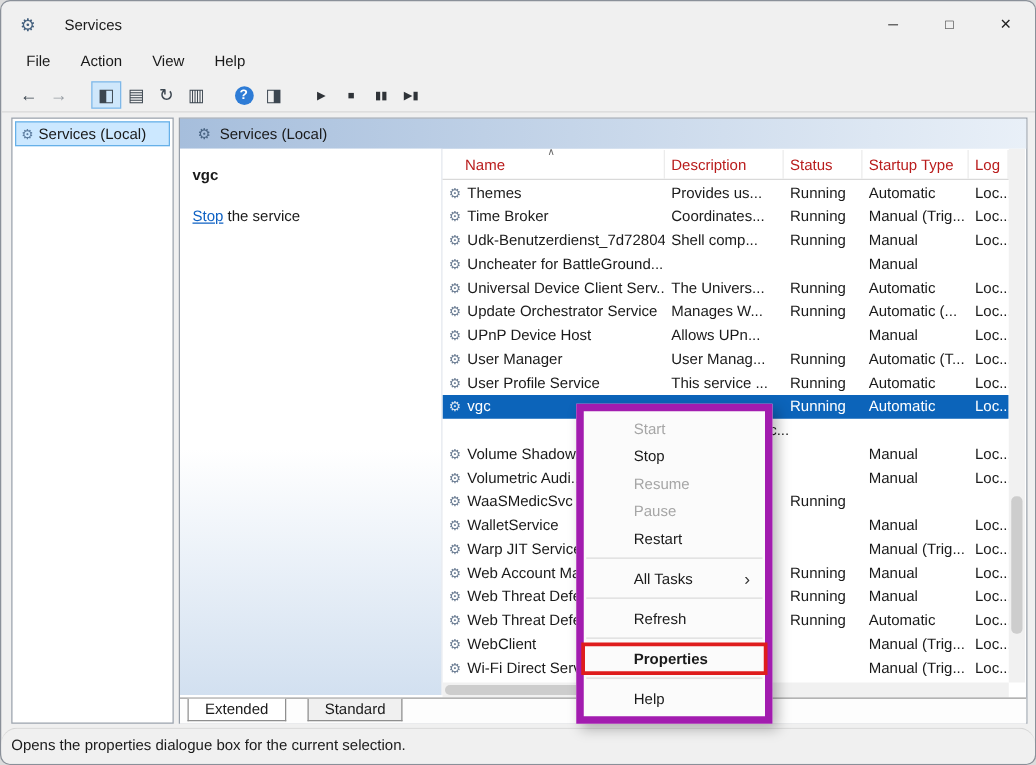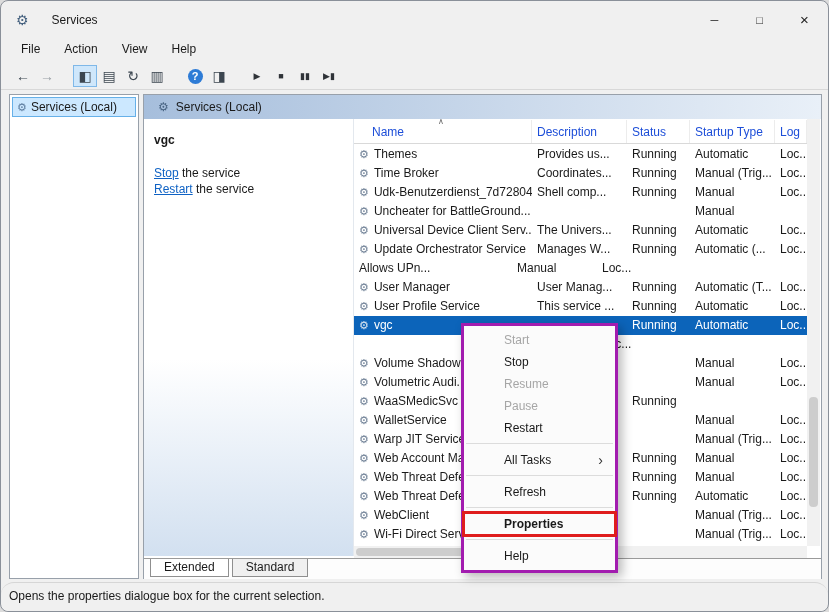--- a/index.html
+++ b/index.html
@@ -40,21 +40,21 @@
   .main-header { position:absolute; left:0; top:0; right:0; height:24px; background:linear-gradient(to right,#a6bedc,#e9f0f8); display:flex; align-items:center; padding-left:14px; gap:7px; }
   .hdr-ico { font-size:12px; color:#4a6584; }
 
   .info-pane { position:absolute; left:0; top:24px; width:210px; bottom:22px; background:linear-gradient(180deg,#ffffff 0%,#ffffff 55%,#d2e0f0 100%); border-right:1px solid #e3e8ee; }
   .svc-title { margin:14px 0 0 10px; font-weight:bold; }
   .svc-links { margin:18px 0 0 10px; line-height:16px; }
   .link { color:var(--link,#0f62c4); text-decoration:underline; cursor:pointer; }
 
   
   .list-header { position:absolute; left:210px; top:25px; width:453px; height:24px; display:flex; align-items:center; border-bottom:1px solid #d9d9d9; }
-  .hdr-cell { height:100%; line-height:24px; padding-left:5px; border-right:1px solid #ececec; overflow:hidden; white-space:nowrap; color:#1d4ed8; }
+  .hdr-cell { height:100%; line-height:24px; padding-left:5px; border-right:1px solid #ececec; overflow:hidden; white-space:nowrap; color:#b91c1c; }
   .hdr-cell.c-name { padding-left:18px; }
   .sort-ind { position:absolute; left:84px; top:-3px; font-size:8px; color:#666; }
 
   .c-name { width:178px; }
   .c-desc { width:95px; }
   .c-status { width:63px; }
   .c-startup { width:85px; }
   .c-logon { flex:1; }
 
   .service-list { position:absolute; left:210px; top:50px; width:453px; height:400px; overflow:hidden; }
@@ -65,25 +65,25 @@
   .lv-row.selected .svc-ico { color:#d8e4f0; }
 
   
   .hscroll { position:absolute; left:210px; top:451px; width:453px; height:12px; background:#f1f1f1; }
   .hthumb { position:absolute; left:2px; top:2px; width:262px; height:8px; background:#cdcdcd; border-radius:4px; }
   .vscroll { position:absolute; left:663px; top:24px; width:13px; height:427px; background:#f1f1f1; }
   .vthumb { position:absolute; left:2px; top:278px; width:9px; height:110px; background:#cdcdcd; border-radius:4px; }
 
   
   .view-tabs { position:absolute; left:0; right:0; top:463px; height:21px; border-top:1px solid #9a9a9a; background:#fdfdfd; display:flex; padding-left:6px; }
-  .view-tab { height:18px; line-height:17px; padding:0 13px; border:1px solid #8f8f8f; border-top:none; background:#f0f0f0; margin-right:3px; }
+  .view-tab { height:18px; line-height:17px; padding:0 13px; border:1px solid #8f8f8f; border-top:none; background:#f0f0f0; margin-right:17px; }
   .view-tab.active { background:#fff; }
 
   
-  .context-menu { position:absolute; left:460px; top:322px; width:157px; background:#fbfbfb; border:3px solid #a21caf; box-shadow:4px 4px 10px rgba(0,0,0,0.28); padding:3px 0; z-index:50; }
+  .context-menu { position:absolute; left:460px; top:322px; width:157px; background:#fbfbfb; border:6px solid #a21caf; box-shadow:4px 4px 10px rgba(0,0,0,0.28); padding:3px 0; z-index:50; }
   .cm-item { position:relative; height:22px; line-height:22px; padding-left:40px; font-size:12px; color:#1a1a1a; }
   .cm-item.disabled { color:#a6a6a6; }
   .cm-item.bold { font-weight:bold; }
   .cm-item.highlighted { outline:3px solid var(--hl,#df1d1d); outline-offset:-1px; }
   .cm-arrow { position:absolute; right:12px; top:0; font-size:14px; color:#333; }
   .cm-sep { height:1px; background:#dcdcdc; margin:4px 2px 5px 2px; }
 
   
   .statusbar { position:absolute; left:0; right:0; top:581px; height:31px; background:#f0f0f0; border-top:1px solid #d6d6d6; padding:6px 0 0 8px;border-radius:13px; }
 </style>
@@ -134,21 +134,20 @@
   <div class="main-panel">
     <div class="main-header">
       <span class="hdr-ico">⚙</span>
       <span>Services (Local)</span>
     </div>
 
     <div class="info-pane">
       <div class="svc-title">vgc</div>
       <div class="svc-links">
         <div><a class="link">Stop</a> <span>the service</span></div>
-        <div><a class="link">Restart</a> <span>the service</span></div>
       </div>
     </div>
 
     <div class="list-header">
       <span class="sort-ind">∧</span>
     <div class="hdr-cell c-name">Name</div>
         <div class="hdr-cell c-desc">Description</div>
         <div class="hdr-cell c-status">Status</div>
         <div class="hdr-cell c-startup">Startup Type</div>
         <div class="hdr-cell c-logon">Log</div>
@@ -191,20 +190,21 @@
           <div class="cell c-logon">Loc...</div>
         </div>
         <div class="lv-row">
           <div class="cell c-name"><span class="svc-ico">⚙</span><span>Update Orchestrator Service</span></div>
           <div class="cell c-desc">Manages W...</div>
           <div class="cell c-status">Running</div>
           <div class="cell c-startup">Automatic (...</div>
           <div class="cell c-logon">Loc...</div>
         </div>
         <div class="lv-row">
+          <div class="cell c-name"><span class="svc-ico">⚙</span><span>UPnP Device Host</span></div>
           <div class="cell c-desc">Allows UPn...</div>
           <div class="cell c-status"></div>
           <div class="cell c-startup">Manual</div>
           <div class="cell c-logon">Loc...</div>
         </div>
         <div class="lv-row">
           <div class="cell c-name"><span class="svc-ico">⚙</span><span>User Manager</span></div>
           <div class="cell c-desc">User Manag...</div>
           <div class="cell c-status">Running</div>
           <div class="cell c-startup">Automatic (T...</div>

